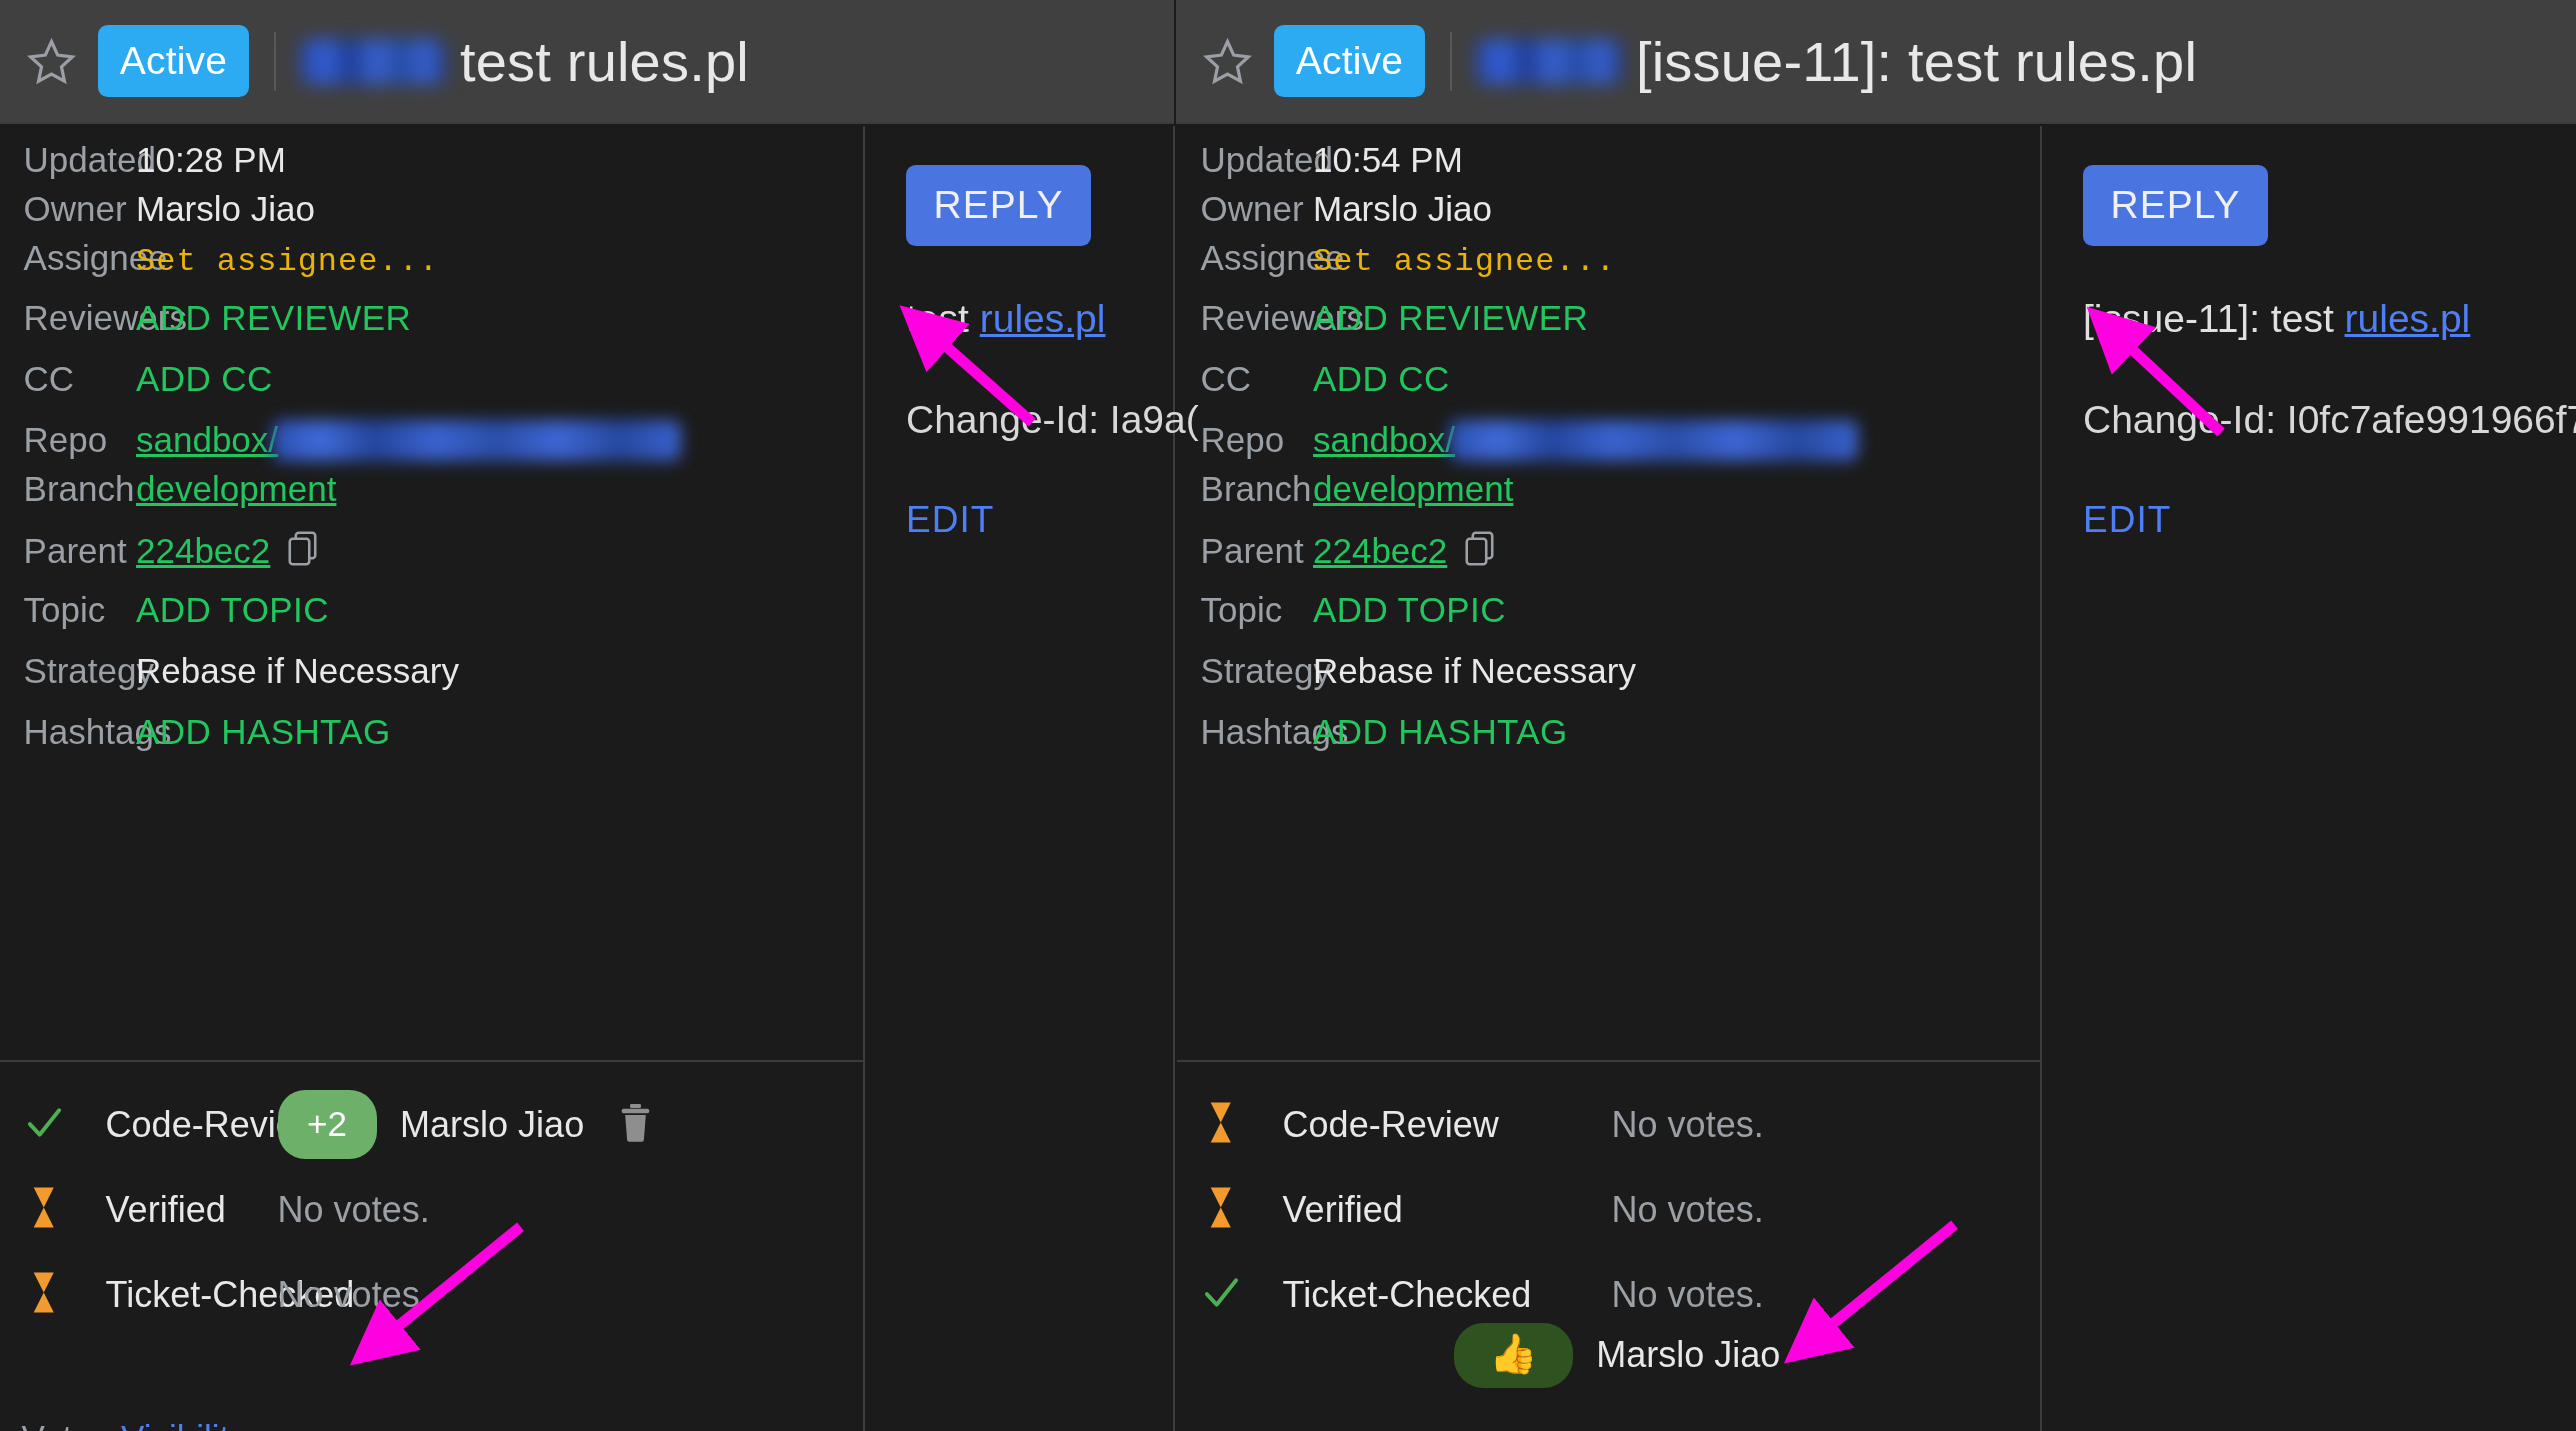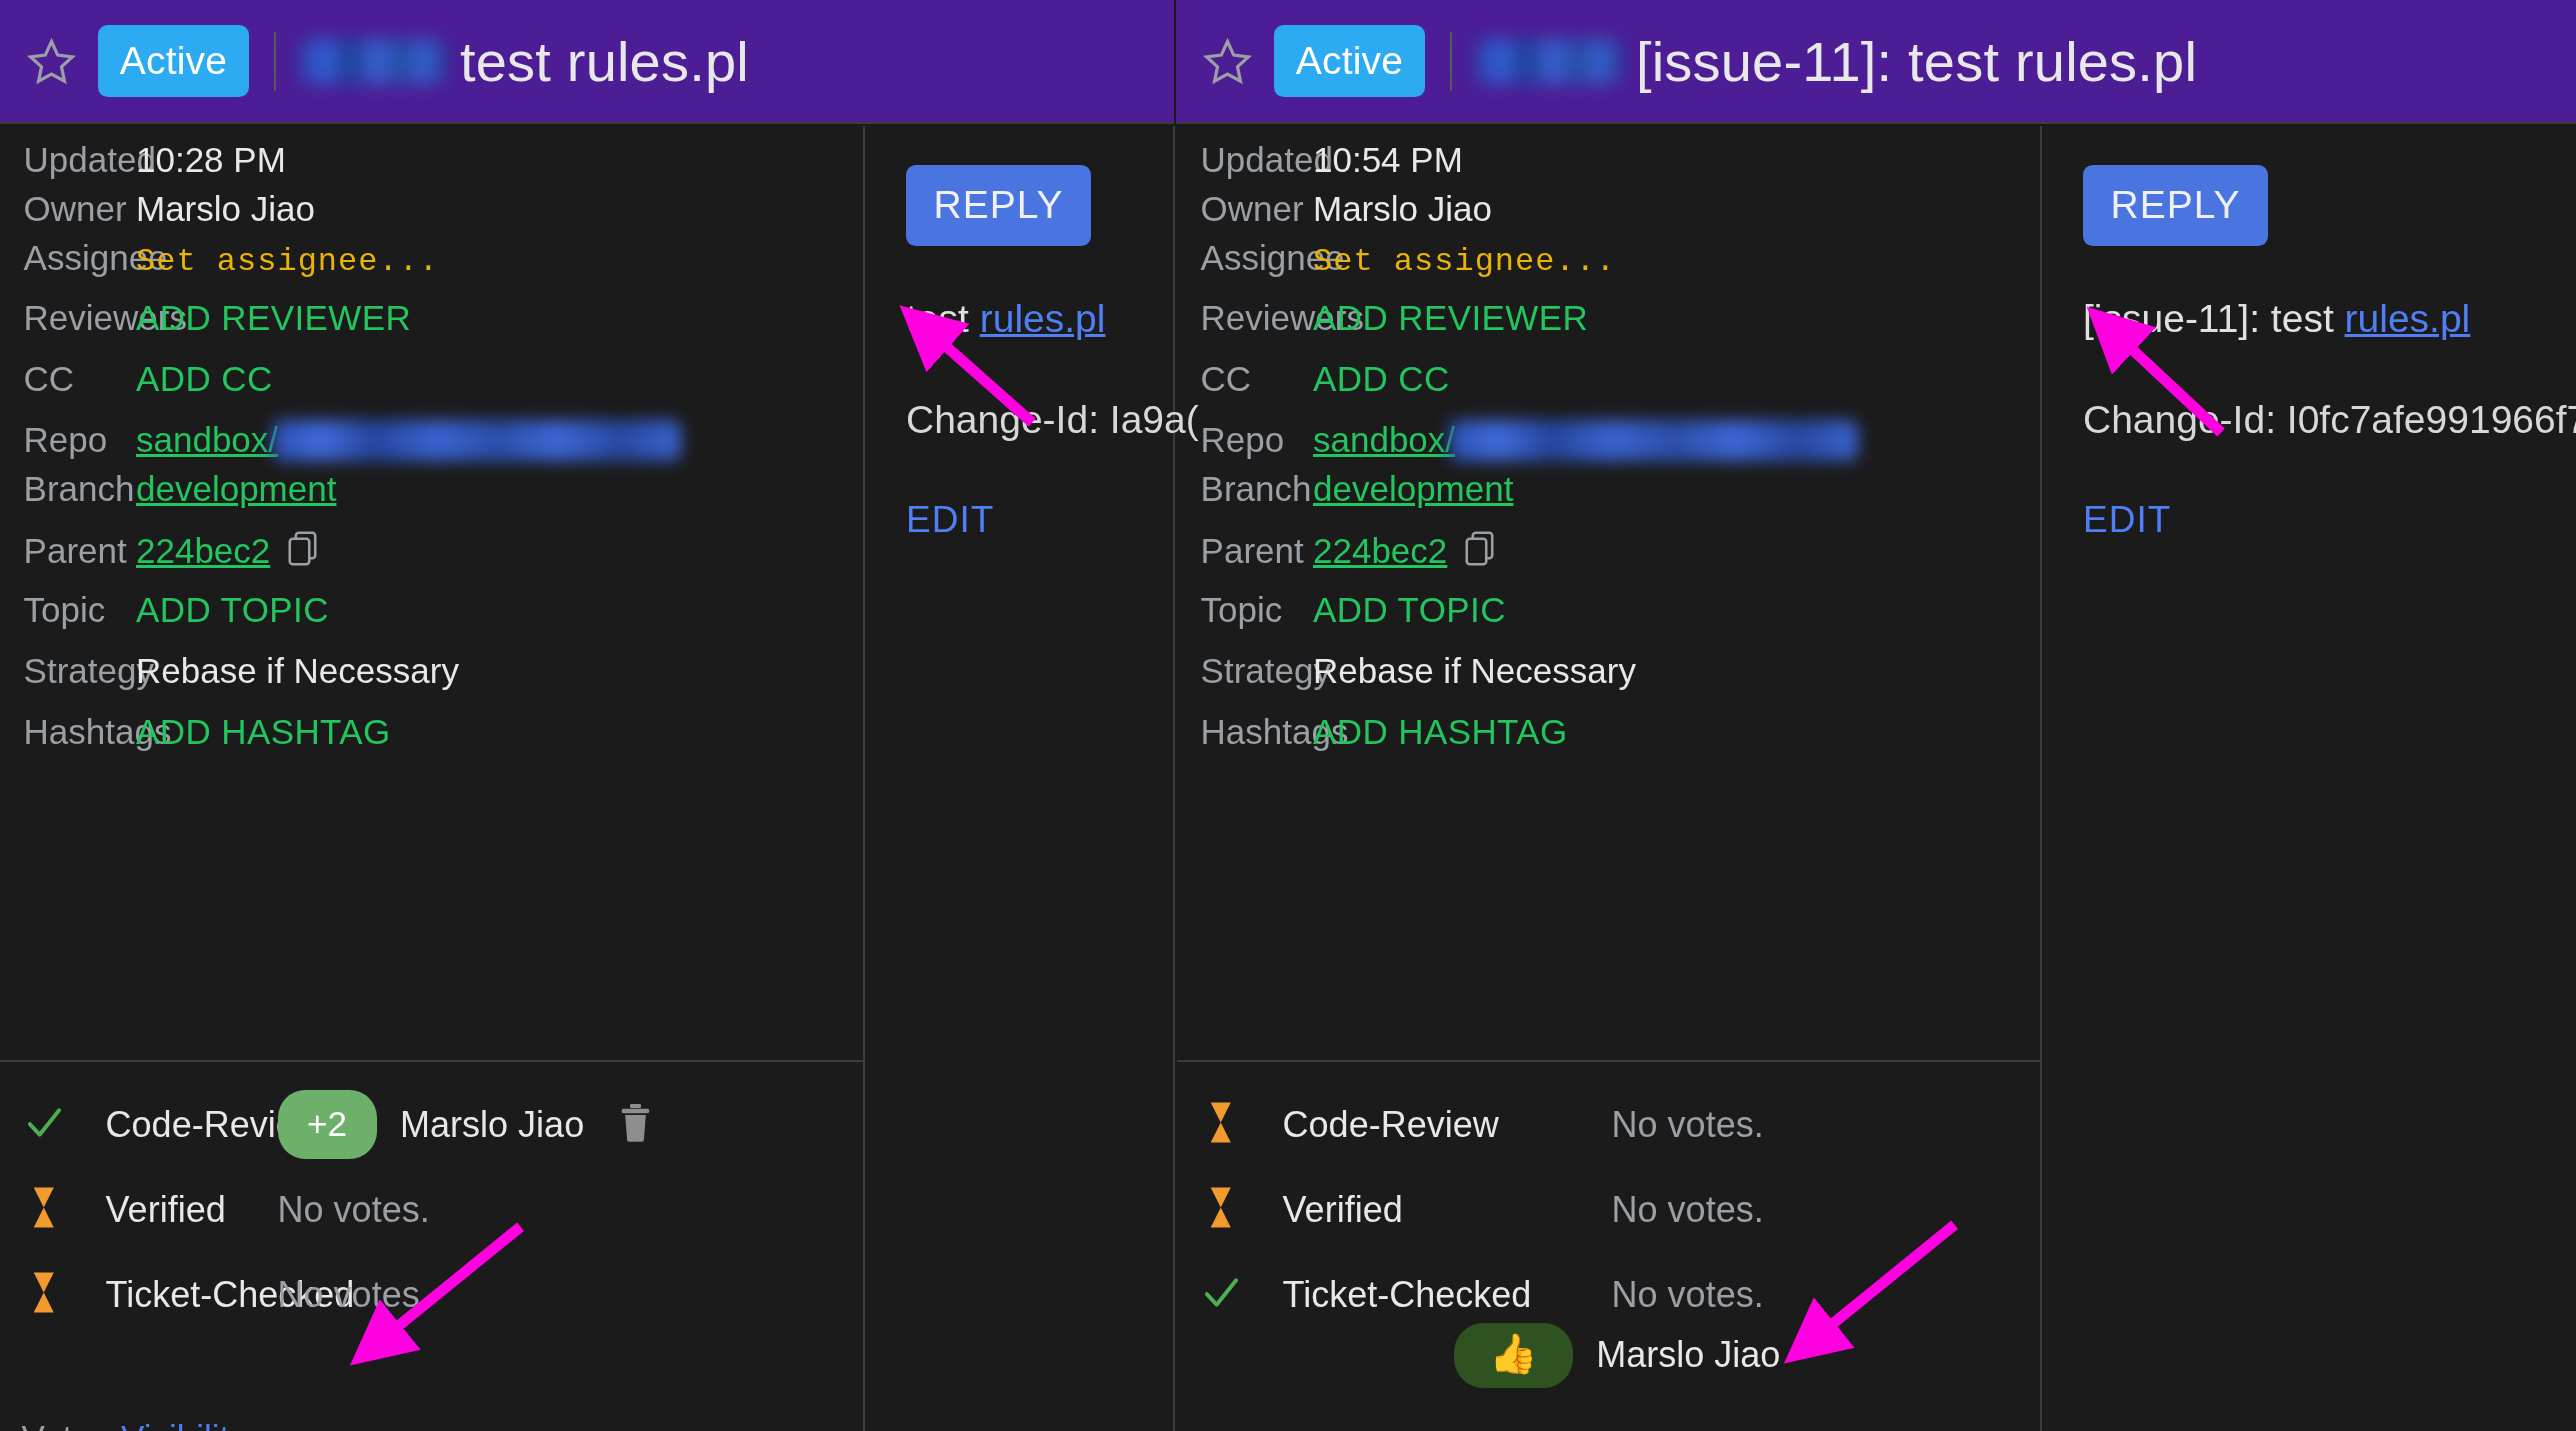--- a/index.html
+++ b/index.html
@@ -16,21 +16,21 @@
   .panel-left  { left: 0;    width: 863px; }
   .panel-mid   { left: 865px; width: 349px; }
   .panel-right { left: 1175px; width: 865px; }
   .panel-far   { left: 2042px; width: 534px; }
 
   .vline { position: absolute; top: 126px; width: 2px; height: 1306px; background: #3a3c3e; }
 
   
   .header {
     position: absolute; top: 0; height: 124px;
-    background: #4c1d95;
+    background: #404040;
     display: flex; align-items: center;
     border-bottom: 2px solid #3a3c3e;
   }
   .header-left  { left: 0; width: 1174px; }
   .header-right { left: 1176px; width: 1400px; }
 
   .star-icon { margin-left: 25.6px; width: 51px; height: 51px; flex: none; }
   .star-icon svg { display: block; }
 
   .badge-active {

